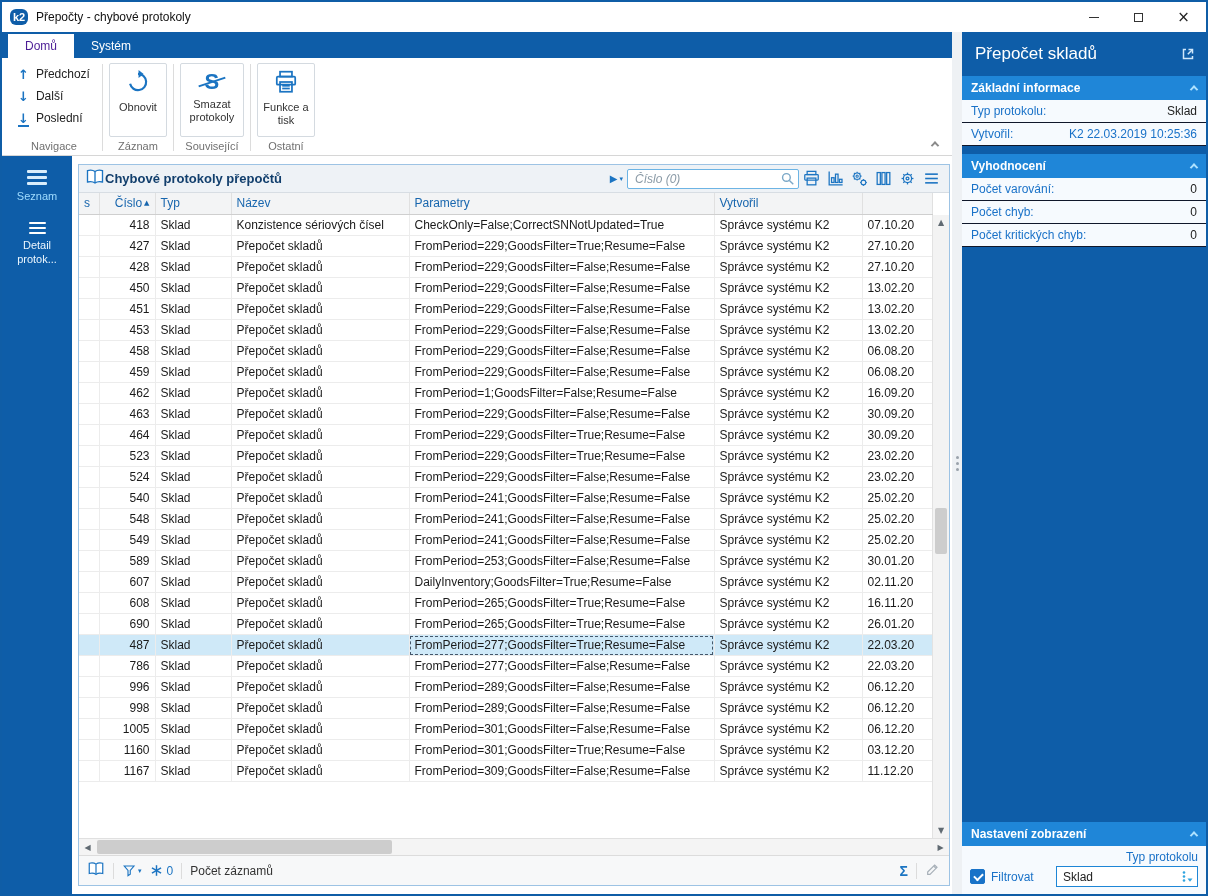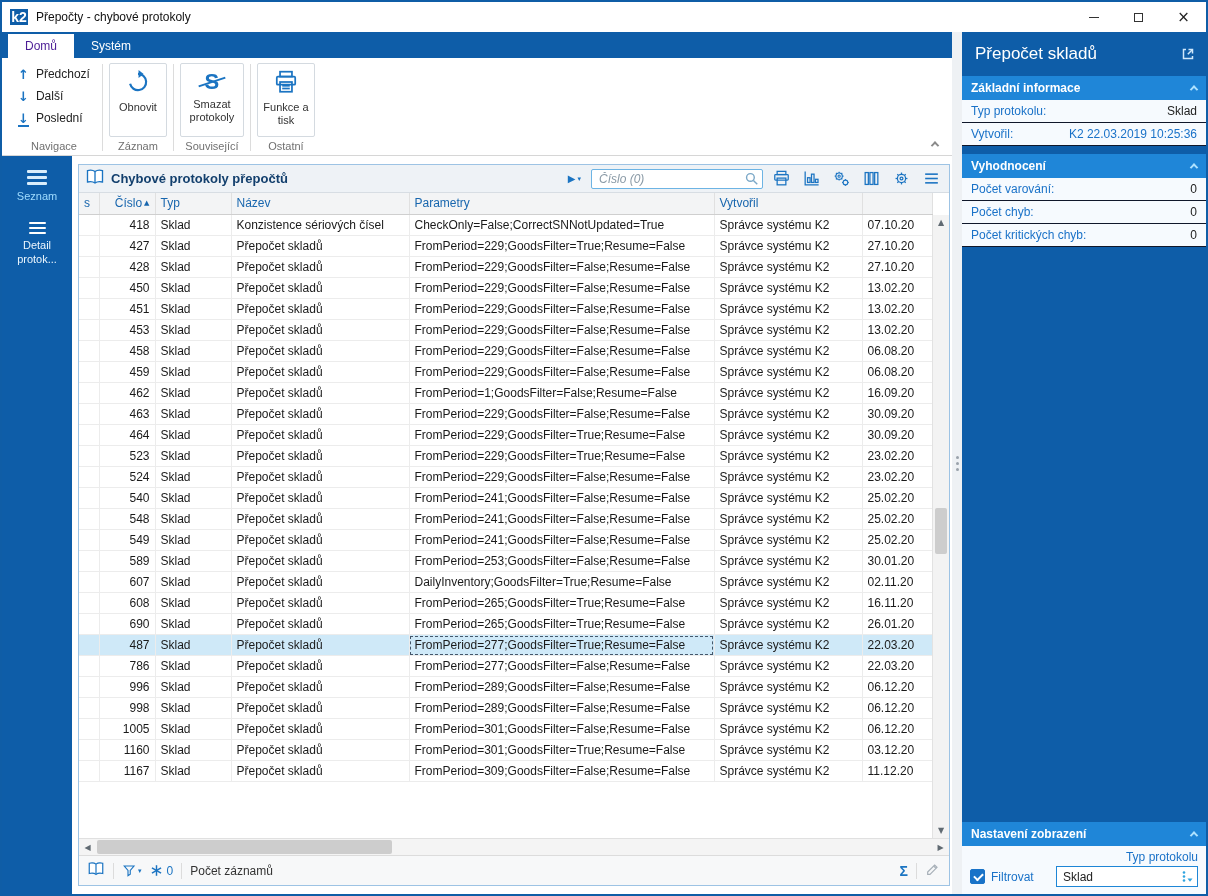--- a/index.html
+++ b/index.html
@@ -2,21 +2,21 @@
 <html><head>
 <meta charset="utf-8">
 <style>
   html,body{margin:0;padding:0;overflow:hidden;background:#cfd6dd;}
   body{width:1208px;height:896px;font-family:"Liberation Sans","DejaVu Sans",sans-serif;font-size:12px;color:#1a1a1a;}
   *{box-sizing:border-box;}
   .window{position:absolute;inset:0;border:2px solid #0f5da6;background:#fff;display:flex;flex-direction:column;}
 
   
   .titlebar{height:30px;background:#fff;display:flex;align-items:center;padding-left:8px;flex:0 0 auto;}
-  .app-icon{width:18px;height:16px;background:#0e5da8;border-radius:0;color:#fff;font-size:14px;font-weight:bold;display:flex;align-items:center;justify-content:center;margin-right:8px;}
+  .app-icon{width:18px;height:16px;background:#0e5da8;border-radius:6px;color:#fff;font-size:11px;font-weight:bold;display:flex;align-items:center;justify-content:center;margin-right:8px;}
   .win-title{font-size:12px;color:#111;}
   .win-controls{margin-left:auto;display:flex;height:100%;}
   .win-btn{width:45px;height:100%;display:flex;align-items:center;justify-content:center;color:#222;cursor:default;}
   .glyph-min{width:10px;height:1px;background:#333;display:inline-block;}
   .glyph-max{width:9px;height:9px;border:1px solid #333;display:inline-block;}
   .glyph-close{font-size:15px;line-height:1;font-family:"DejaVu Sans",sans-serif;}
 
   
   .body-row{flex:1;display:flex;min-height:0;}
   .left-col{width:950px;display:flex;flex-direction:column;min-height:0;}
@@ -48,21 +48,21 @@
   .content-row{flex:1;display:flex;min-height:0;background:#fff;}
   .sidebar{width:70px;background:#0e5da8;display:flex;flex-direction:column;align-items:center;padding-top:14px;gap:18px;flex:0 0 auto;}
   .side-item{display:flex;flex-direction:column;align-items:center;gap:5px;cursor:default;}
   .burger{display:flex;flex-direction:column;gap:3px;}
   .burger i{width:20px;height:3px;background:#d9edfb;border-radius:1px;}
   .burger.thin i{width:17px;height:2px;background:#fff;}
   .side-label{font-size:11px;color:#9fdcff;text-align:center;width:60px;line-height:1.25;}
   .side-item:nth-child(2) .side-label{color:#eaf5fd;}
 
   .main{flex:1;margin:8px 2px 8px 6px;border:1px solid #9dc3e4;display:flex;flex-direction:column;min-width:0;background:#fff;}
-  .main-header{height:28px;background:#eef2f6;border-bottom:1px solid #d7dde3;display:flex;align-items:center;gap:6px;padding:0 6px;flex:0 0 auto;}
+  .main-header{height:28px;background:#eef2f6;border-bottom:1px solid #d7dde3;display:flex;align-items:center;padding:0 6px;flex:0 0 auto;}
   .main-title{font-size:13px;font-weight:bold;color:#123f6d;margin-right:4px;white-space:nowrap;}
   .play-btn{margin-left:auto;color:#1b74c2;font-size:10px;display:flex;align-items:center;gap:2px;font-family:"DejaVu Sans",sans-serif;padding:0 4px;}
   .play-btn .mini{font-size:7px;}
   .searchbox{position:relative;display:flex;align-items:center;}
   .searchbox input{width:172px;height:20px;border:1px solid #6db4e4;border-radius:2px;padding:0 22px 0 7px;font-size:12px;font-family:inherit;color:#333;outline:none;}
   .searchbox input::placeholder{color:#8a9aa6;font-style:italic;}
   .searchbox svg{position:absolute;right:4px;}
   .tool-btn{width:24px;height:22px;display:flex;align-items:center;justify-content:center;}
 
   

